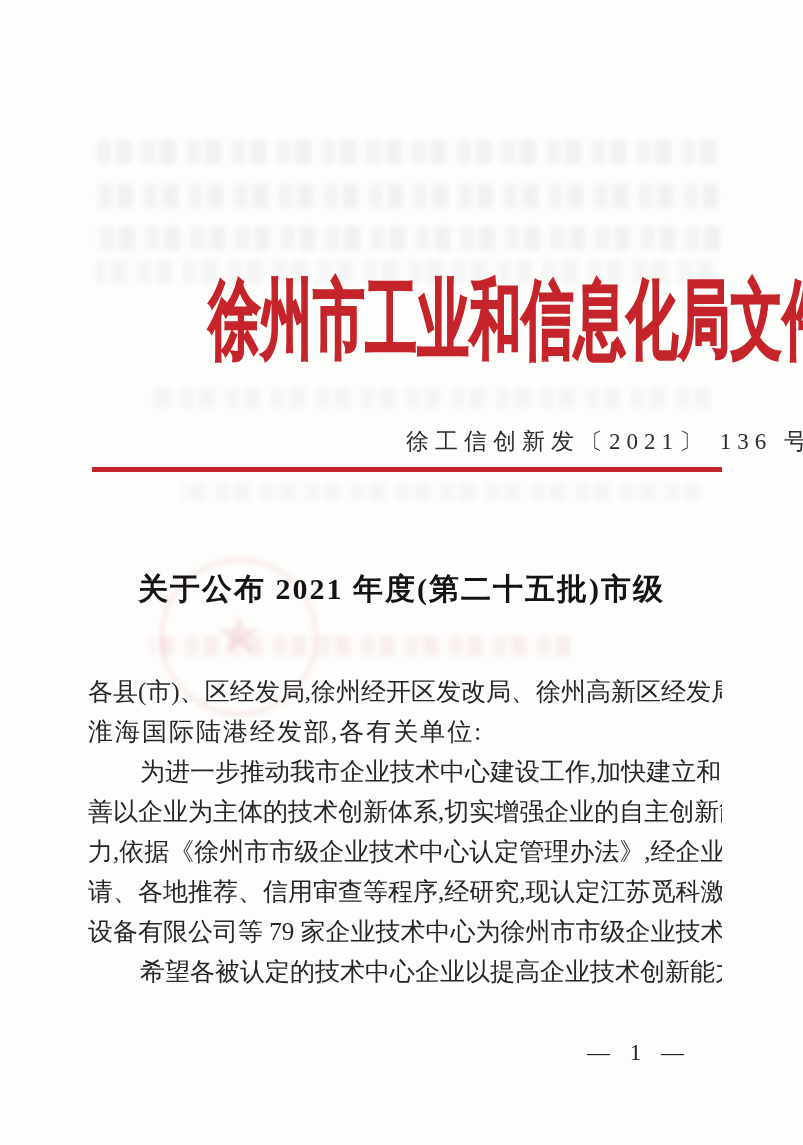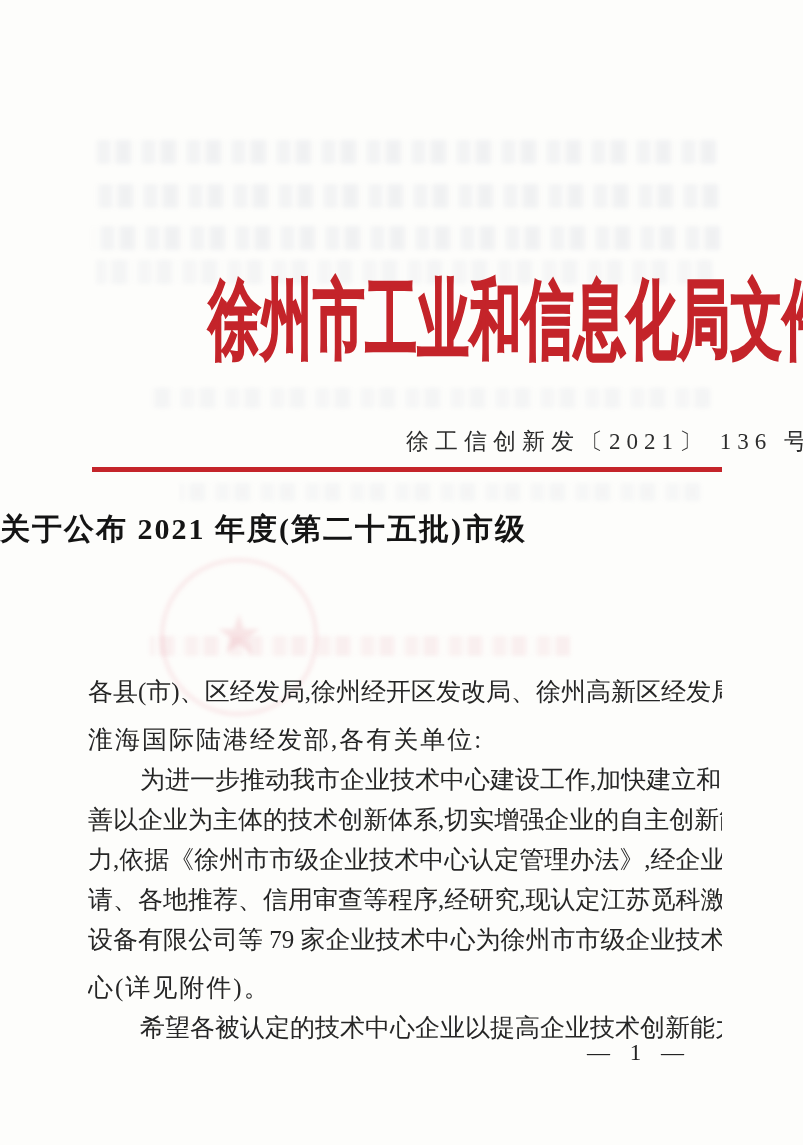--- a/index.html
+++ b/index.html
@@ -77,22 +77,22 @@
 
   
   .red-rule{
     position:absolute;top:467px;left:92px;
     width:630px;height:5px;
     background:var(--accent_red,#c4242a);
   }
 
   
   .notice-title{
-    position:absolute;top:504px;left:0;
-    width:100%;text-align:left;
+    position:absolute;top:564px;left:0;
+    width:100%;text-align:center;
     font-weight:bold;
     font-size:30px;line-height:50px;
     letter-spacing:2px;
     color:var(--title_text,#141414);
   }
 
   
   .body-text{
     position:absolute;top:672px;left:88px;
     width:634px;
@@ -104,21 +104,21 @@
     line-height:40px;
     overflow:hidden;
   }
   .line.j{
     display:flex;
     justify-content:space-between;
     align-items:center;
   }
   .line.j span{white-space:pre;display:inline-block;}
   .line.ind{padding-left:52px;}
-  .line.left{letter-spacing:2px;margin-top:8px;}
+  .line.left{letter-spacing:2px;}
 
   
   .page-number{
     position:absolute;top:1038px;right:112px;
     font-size:23px;line-height:30px;
     letter-spacing:7px;
     color:#232323;
     white-space:nowrap;
   }
 </style>
@@ -320,21 +320,20 @@
         <span>徐</span>
         <span>州</span>
         <span>市</span>
         <span>市</span>
         <span>级</span>
         <span>企</span>
         <span>业</span>
         <span>技</span>
         <span>术</span>
       </div>
-    <div class="line left">心(详见附件)。</div>
     <div class="line j ind">
         <span>希</span>
         <span>望</span>
         <span>各</span>
         <span>被</span>
         <span>认</span>
         <span>定</span>
         <span>的</span>
         <span>技</span>
         <span>术</span>

